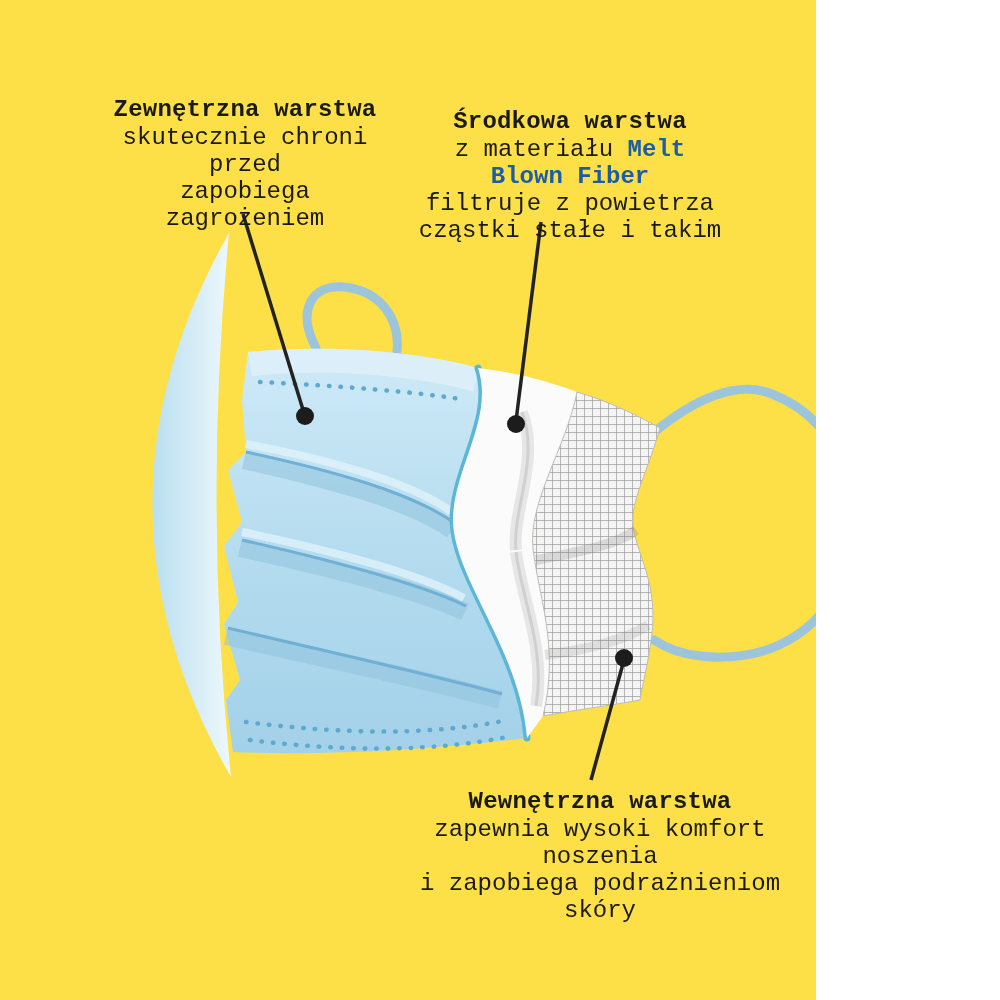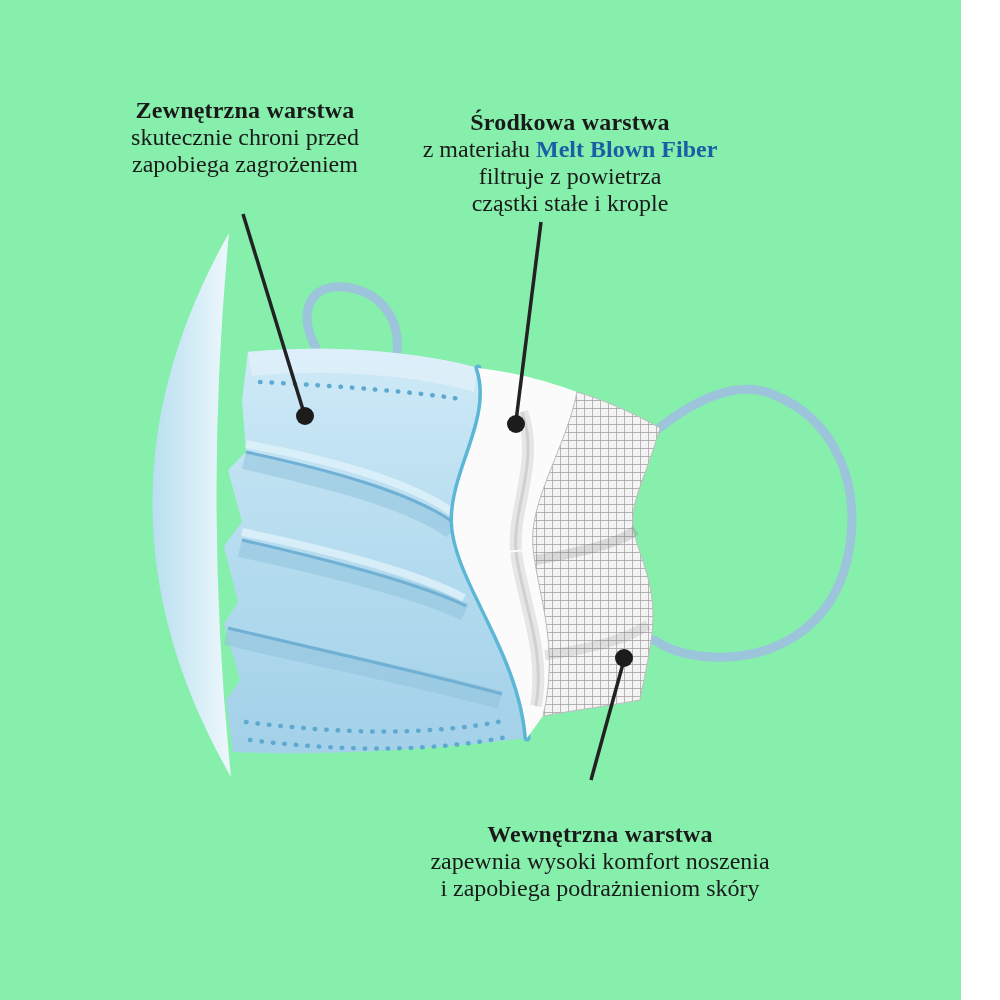--- a/index.html
+++ b/index.html
@@ -1,27 +1,27 @@
 <!DOCTYPE html>
 <html><head>
 <meta charset="utf-8">
 <style>
   html,body{margin:0;padding:0;background:#ffffff;}
   .canvas{
-    position:relative;width:961px;height:1000px;background:#86efac;overflow:hidden;
-    font-family:Liberation Serif, serif;color:#1a1a1a;
+    position:relative;width:816px;height:1000px;background:#fde047;overflow:hidden;
+    font-family:Liberation Mono, monospace;color:#1a1a1a;
   }
   .canvas svg{position:absolute;left:0;top:0;}
   .label{position:absolute;text-align:center;}
   .label .title{font-weight:bold;font-size:24px;line-height:28px;letter-spacing:.2px;}
   .label .line{font-size:24px;line-height:27px;}
   .hl{color:#1b5ea6;font-weight:bold;text-align:center;}
   .label-outer{left:108px;top:96px;width:274px;}
   .label-middle{left:412px;top:108px;width:316px;}
-  .label-inner{left:402px;top:788px;width:396px;margin-top:32px;}
+  .label-inner{left:402px;top:788px;width:396px;}
 </style>
 </head>
 <body>
 
 <div class="canvas">
 
   <svg width="1000" height="1000" viewBox="0 0 1000 1000" aria-hidden="true">
     <defs>
       <linearGradient id="crescentG" x1="0" y1="0" x2="1" y2="0">
         <stop offset="0" stop-color="#b9dff0"></stop>
@@ -108,21 +108,21 @@
   <div class="label label-outer">
     <div class="title">Zewnętrzna warstwa</div>
     <div class="line">skutecznie chroni przed</div>
     <div class="line">zapobiega zagrożeniem</div>
   </div>
 
   <div class="label label-middle">
     <div class="title">Środkowa warstwa</div>
     <div class="line"><span>z materiału </span><span class="hl">Melt Blown Fiber</span></div>
     <div class="line">filtruje z powietrza</div>
-    <div class="line">cząstki stałe i krople</div>
+    <div class="line">cząstki stałe i takim</div>
   </div>
 
   <div class="label label-inner">
     <div class="title">Wewnętrzna warstwa</div>
     <div class="line">zapewnia wysoki komfort noszenia</div>
     <div class="line">i zapobiega podrażnieniom skóry</div>
   </div>
 
 </div>
 

